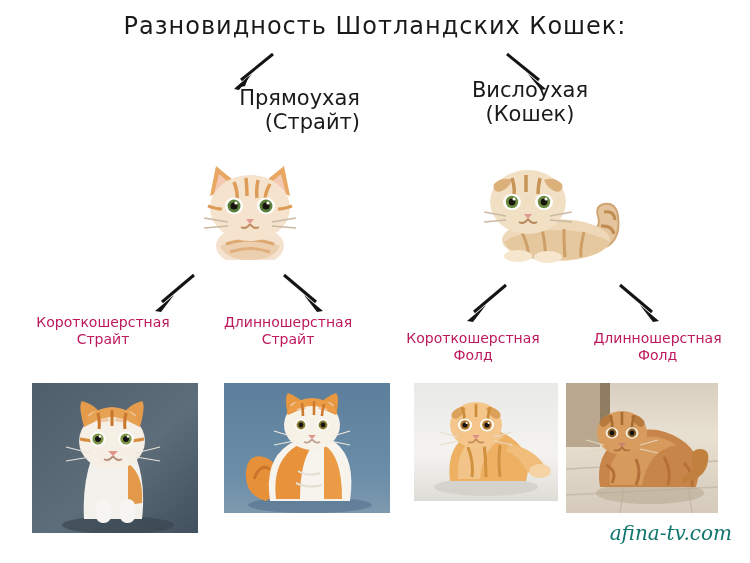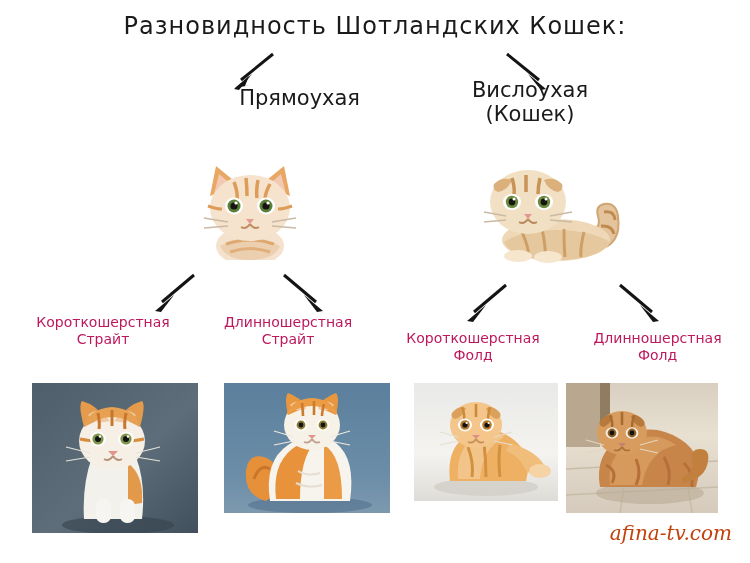--- a/index.html
+++ b/index.html
@@ -51,21 +51,21 @@
   }
   .photo {
     position: absolute;
     overflow: hidden;
   }
   .watermark {
     position: absolute;
     right: 18px;
     bottom: 18px;
     font-size: 20px;
-    color: #c2410c;
+    color: #0f766e;
     font-family: "DejaVu Serif", serif;
     font-style: italic;
   }
 
   
   .cat-straight {
     position: absolute;
     left: 190px;
     top: 160px;
     width: 120px;
@@ -94,20 +94,21 @@
     <polygon points="9,37 27,22 14,38" fill="#141414"></polygon>
   </svg>
 
   <svg class="arrow" style="left:495px; top:52px;" width="60" height="42" viewBox="0 0 60 42">
     <line x1="12" y1="2" x2="44" y2="28" stroke="#141414" stroke-width="3"></line>
     <polygon points="51,37 33,22 46,38" fill="#141414"></polygon>
   </svg>
 
   <div class="branch-label" style="left:160px; top:86px; width:200px;text-align:right;">
     <div>Прямоухая</div>
+    <div>(Страйт)</div>
   </div>
 
   <div class="branch-label" style="left:430px; top:78px; width:200px;">
     <div>Вислоухая</div>
     <div>(Кошек)</div>
   </div>
 
   <svg class="cat-straight" viewBox="0 0 120 100">
 
     <ellipse cx="60" cy="86" rx="34" ry="20" fill="#f4e2cf"></ellipse>

